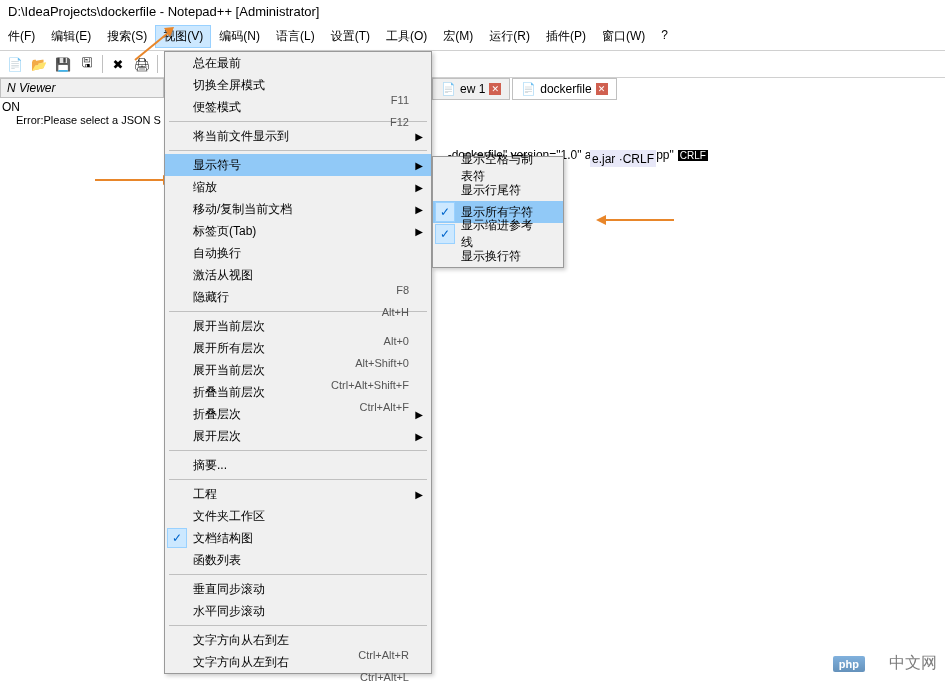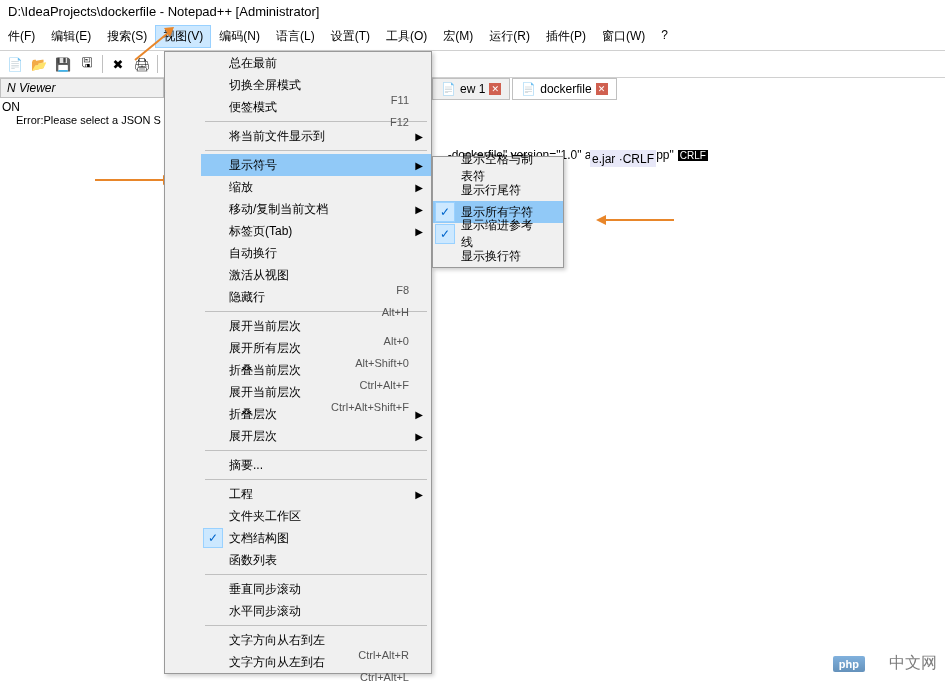--- a/index.html
+++ b/index.html
@@ -7,21 +7,21 @@
     .title-bar { padding: 4px 8px; font-size: 13px; background: #fff; }
     .menu-bar { display: flex; padding: 2px 0; border-bottom: 1px solid #d0d0d0; }
     .menu-item { padding: 3px 8px; cursor: default; }
     .menu-item.active { background: #cce8ff; border: 1px solid #99d1ff; padding: 2px 7px; }
     .toolbar { display: flex; padding: 2px 4px; border-bottom: 1px solid #d0d0d0; gap: 2px; align-items: center; }
     .tb-btn { width: 22px; height: 22px; display: flex; align-items: center; justify-content: center; font-size: 13px; }
     .tb-sep { width: 1px; height: 18px; background: #c0c0c0; margin: 0 2px; }
     .side-title { position: absolute; left: 0; top: 78px; width: 164px; padding: 2px 6px; background: #f0f0f0; border: 1px solid #c0c0c0; font-style: italic; }
     .side-label { position: absolute; left: 0; top: 98px; padding: 2px; }
     .side-error { position: absolute; left: 16px; top: 114px; font-size: 11px; }
-    .dropdown { position: absolute; left: 164px; top: 51px; width: 268px; background: #f0f0f0; border: 1px solid #999; box-shadow: 2px 2px 4px rgba(0,0,0,0.2); z-index: 10; padding-left: 36px; }
+    .dropdown { position: absolute; left: 164px; top: 51px; width: 268px; background: #f0f0f0; border: 1px solid #999; box-shadow: 2px 2px 4px rgba(0,0,0,0.2); z-index: 10; }
     .menu-row { display: flex; align-items: center; height: 22px; padding: 0 22px 0 28px; position: relative; cursor: default; }
     .menu-row:hover, .menu-row.highlighted { background: #91c9f7; }
     .menu-row .shortcut { margin-left: auto; color: #555; font-size: 11px; margin-top: 30px; }
     .menu-row .submenu-arrow { position: absolute; right: 8px; font-size: 10px; }
     .menu-row .check-bg { position: absolute; left: 2px; top: 1px; width: 20px; height: 20px; background: #cce8ff; border: 1px solid #99d1ff; display: flex; align-items: center; justify-content: center; color: #0066cc; }
     .menu-sep { height: 1px; background: #c0c0c0; margin: 3px 4px; }
     .submenu { position: absolute; left: 432px; top: 156px; width: 132px; background: #f0f0f0; border: 1px solid #999; box-shadow: 2px 2px 4px rgba(0,0,0,0.2); z-index: 11; }
     .tabs { position: absolute; left: 432px; top: 78px; display: flex; gap: 2px; }
     .tab { padding: 3px 8px; background: #f0f0f0; border: 1px solid #c0c0c0; display: flex; align-items: center; gap: 4px; font-size: 11px; }
     .tab.active { background: #fff; }
@@ -121,26 +121,26 @@
     <div class="menu-sep"></div>
     <div class="menu-row">
       <span>展开当前层次</span>
       <span class="shortcut">Alt+0</span>
     </div>
     <div class="menu-row">
       <span>展开所有层次</span>
       <span class="shortcut">Alt+Shift+0</span>
     </div>
     <div class="menu-row">
+      <span>展开当前层次</span>
+      <span class="shortcut">Ctrl+Alt+Shift+F</span>
+    </div>
+    <div class="menu-row">
       <span>折叠当前层次</span>
       <span class="shortcut">Ctrl+Alt+F</span>
-    </div>
-    <div class="menu-row">
-      <span>展开当前层次</span>
-      <span class="shortcut">Ctrl+Alt+Shift+F</span>
     </div>
     <div class="menu-row">
       <span>折叠层次</span>
       <span class="submenu-arrow">▶</span>
     </div>
     <div class="menu-row">
       <span>展开层次</span>
       <span class="submenu-arrow">▶</span>
     </div>
     <div class="menu-sep"></div>

